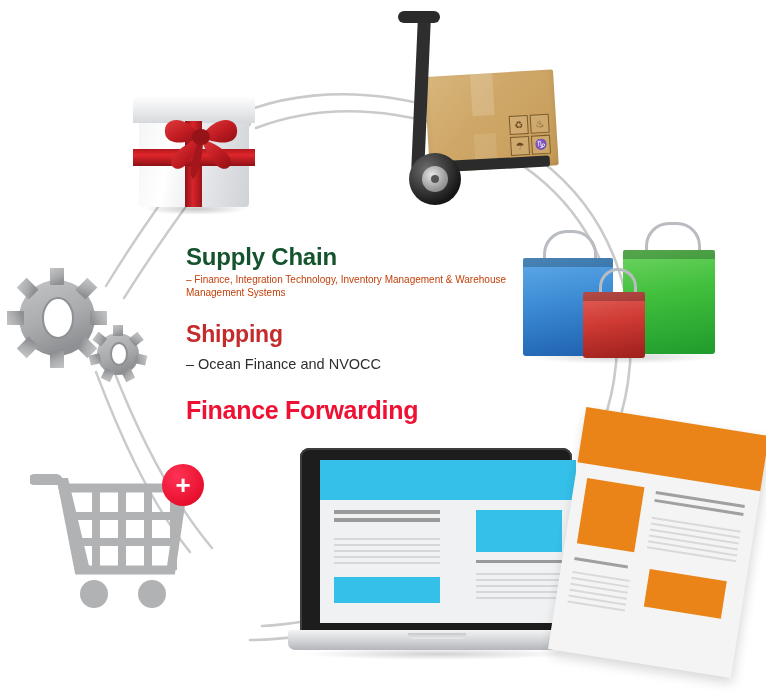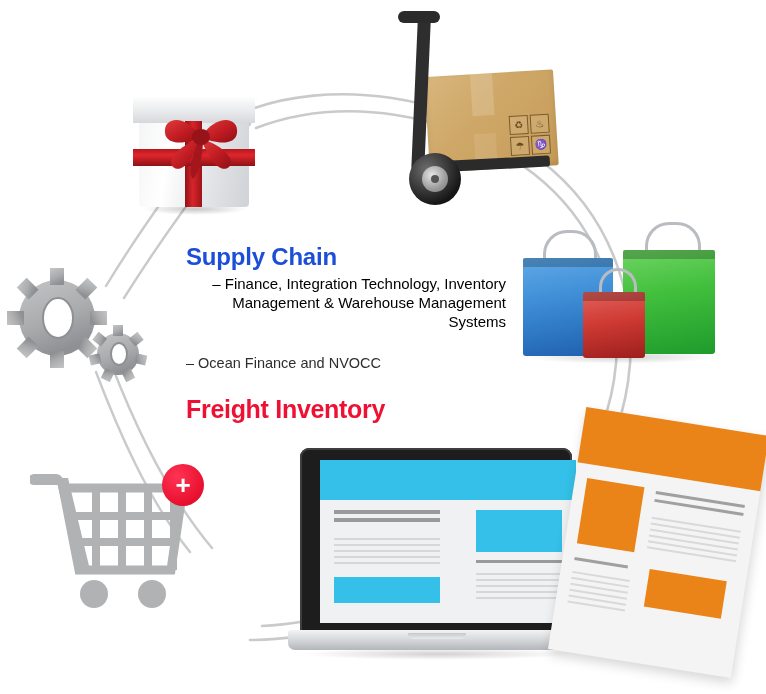--- a/index.html
+++ b/index.html
@@ -2,21 +2,21 @@
 <html><head>
 <meta charset="utf-8">
 <style>
   html,body{margin:0;padding:0;background:#ffffff;}
   body{width:766px;height:694px;font-family:"Liberation Sans",sans-serif;overflow:hidden;}
   #stage{position:relative;width:766px;height:694px;background:#fff;overflow:hidden;}
 
   
   .txt-block{position:absolute;left:186px;top:244px;width:320px;}
   .h-supply{font-size:24px;font-weight:bold;line-height:1.1;letter-spacing:-0.2px;margin:0 0 4px 0;}
-  .sub{font-size:15px;color:#000000;line-height:1.27;margin:0 0 22px 0;font-weight:400;text-align:right;}
+  .sub{font-size:10px;color:#c2410c;line-height:1.27;margin:0 0 22px 0;font-weight:400;}
   .h-ship{font-size:23px;font-weight:bold;line-height:1.1;margin:0 0 8px 0;letter-spacing:-0.2px;}
   .sub2{font-size:14.5px;color:#2e2e2e;line-height:1.27;margin:0 0 24px 0;}
   .h-freight{font-size:25px;font-weight:bold;line-height:1.1;margin:0;letter-spacing:-0.3px;}
 
   
   .orbit{position:absolute;left:0;top:0;width:766px;height:694px;pointer-events:none;}
 
   
   .gift{position:absolute;left:133px;top:97px;width:122px;height:112px;}
   .gift-lid{position:absolute;left:0;top:0;width:122px;height:26px;border-radius:3px 3px 0 0;
@@ -281,19 +281,20 @@
       <div class="doc-line" style="left:12px;top:170px;width:58px;"></div>
       <div class="doc-line" style="left:12px;top:176px;width:58px;"></div>
       <div class="doc-line" style="left:12px;top:182px;width:58px;"></div>
       <div class="doc-line" style="left:12px;top:188px;width:58px;"></div>
       <div class="doc-line" style="left:12px;top:194px;width:58px;"></div>
       <div class="doc-img" style="left:88px;top:150px;width:78px;height:38px;"></div>
     </div>
   </div>
 
   <div class="txt-block">
-    <h2 class="h-supply" style="color: #1d4ed8;">Supply Chain</h2>
+    <h2 class="h-supply" style="color: #14532d;">Supply Chain</h2>
     <p class="sub">– Finance, Integration Technology, Inventory Management &amp; Warehouse Management Systems</p>
+    <h2 class="h-ship" style="color: rgb(196, 43, 43);">Shipping</h2>
     <p class="sub2">– Ocean Finance and NVOCC</p>
-    <h2 class="h-freight" style="color: rgb(238, 17, 51);">Freight Inventory</h2>
+    <h2 class="h-freight" style="color: rgb(238, 17, 51);">Finance Forwarding</h2>
   </div>
 
 </div>
 
 </body></html>

